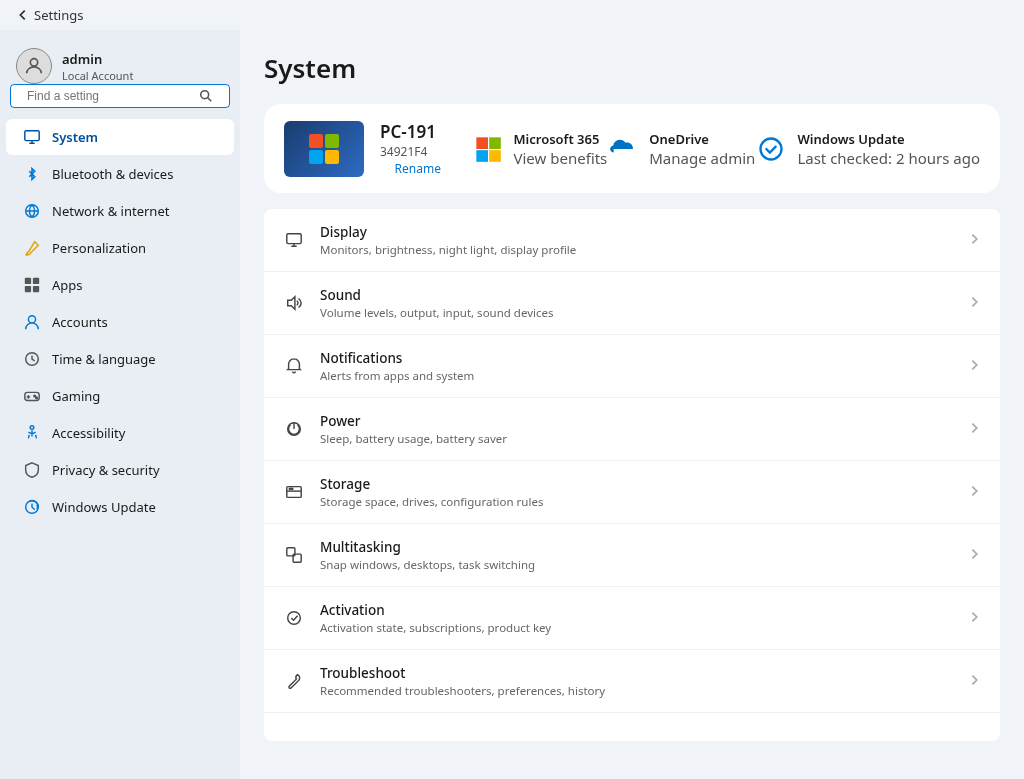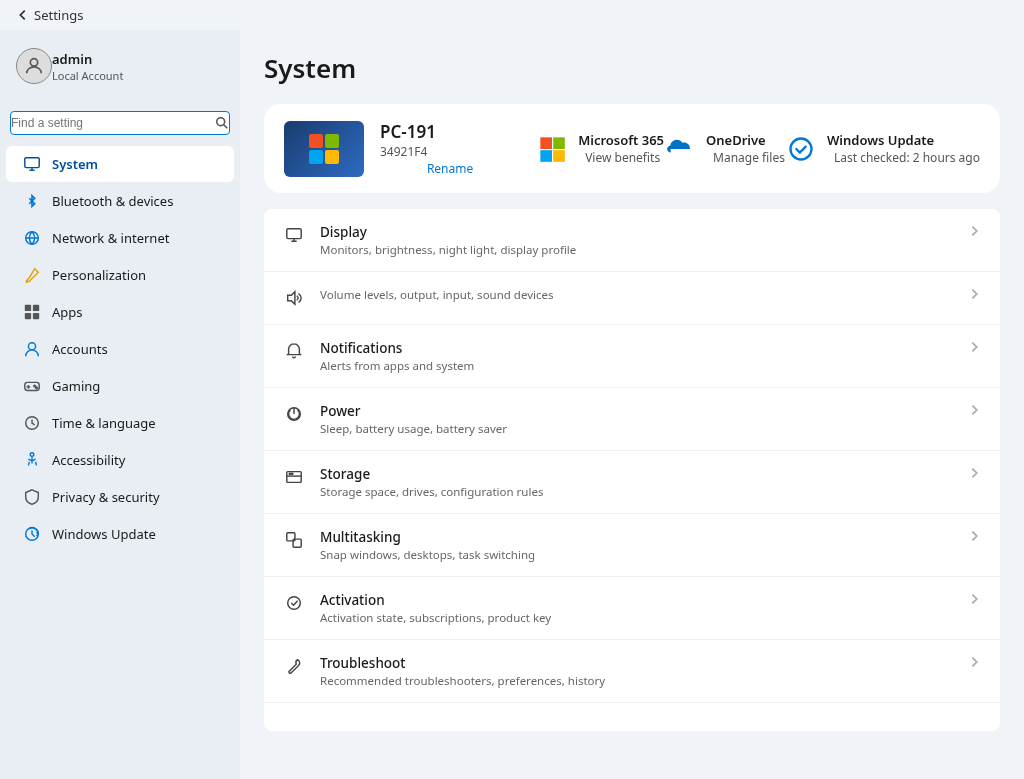--- a/index.html
+++ b/index.html
@@ -47,21 +47,22 @@
       display: flex;
       flex-direction: column;
       padding: 8px 0;
       overflow-y: auto;
       flex-shrink: 0;
     }
 
     .sidebar-profile {
       display: flex;
       align-items: center;
-      padding: 10px 16px 27px;
+      gap: 10px;
+      padding: 10px 16px 0;
     }
     .sidebar-avatar {
       width: 36px; height: 36px;
       border-radius: 50%;
       border: 1.5px solid #888;
       display: flex; align-items: center; justify-content: center;
       background: #ddd;
     }
     .sidebar-avatar svg { width: 22px; height: 22px; }
     .sidebar-user-name {
@@ -74,21 +75,21 @@
       color: #555;
     }
 
     .sidebar-search {
       margin: 0 10px 10px;
       display: flex;
       align-items: center;
       background: white;
       border: 1.5px solid #0078d4;
       border-radius: 4px;
-      padding: 4px 0;
+      padding: 4px 16px;
     }
     .sidebar-search input {
       border: none;
       outline: none;
       font-size: 12px;
       flex: 1;
       background: transparent;
       color: #333;
     }
     .sidebar-search svg { width: 14px; height: 14px; color: #555; }
@@ -174,33 +175,33 @@
     .pc-service-icon {
       width: 32px; height: 32px;
       display: flex; align-items: center; justify-content: center;
     }
     .pc-service-text .svc-name {
       font-size: 13px;
       font-weight: 600;
       color: #1a1a1a;
     }
     .pc-service-text .svc-sub {
-      font-size: 12px;
+      font-size: 15px;
       color: #555;
-      margin-left: 7px;
     }
 
     
     .settings-list {
       background: white;
       border-radius: 8px;
       overflow: hidden;
     }
     .settings-item {
       display: flex;
+      align-items: center;
       gap: 14px;
       padding: 14px 18px;
       cursor: pointer;
       border-bottom: 1px solid #f0f0f0;
       transition: background 0.1s;
     }
     .settings-item:last-child { border-bottom: none; }
     .settings-item-icon {
       width: 24px; height: 24px;
       display: flex; align-items: center; justify-content: center;
@@ -312,37 +313,37 @@
             <svg viewBox="0 0 20 20" fill="none" stroke="#0078d4" stroke-width="1.6" width="18" height="18">
               <circle cx="10" cy="7" r="4"></circle>
               <path d="M3 18c0-3.9 3.1-7 7-7s7 3.1 7 7"></path>
             </svg>
           </span>
           <span>Accounts</span>
         </div>
         <div class="sidebar-item">
           <span class="icon">
             <svg viewBox="0 0 20 20" fill="none" stroke="#555" stroke-width="1.6" width="18" height="18">
+              <circle cx="10" cy="10" r="7"></circle>
+              <path d="M10 6v4l3 2"></path>
+            </svg>
+          </span>
+          <span>Time &amp; language</span>
+        </div>
+        <div class="sidebar-item">
+          <span class="icon">
+            <svg viewBox="0 0 20 20" fill="none" stroke="#555" stroke-width="1.6" width="18" height="18">
               <rect x="2" y="6" width="16" height="9" rx="3"></rect>
               <line x1="6" y1="9" x2="6" y2="13"></line>
               <line x1="4" y1="11" x2="8" y2="11"></line>
               <circle cx="13" cy="10" r="1" fill="#555"></circle>
               <circle cx="15" cy="12" r="1" fill="#555"></circle>
             </svg>
           </span>
           <span>Gaming</span>
-        </div>
-        <div class="sidebar-item">
-          <span class="icon">
-            <svg viewBox="0 0 20 20" fill="none" stroke="#555" stroke-width="1.6" width="18" height="18">
-              <circle cx="10" cy="10" r="7"></circle>
-              <path d="M10 6v4l3 2"></path>
-            </svg>
-          </span>
-          <span>Time &amp; language</span>
         </div>
         <div class="sidebar-item">
           <span class="icon">
             <svg viewBox="0 0 20 20" fill="none" stroke="#0078d4" stroke-width="1.6" width="18" height="18">
               <circle cx="10" cy="4" r="2"></circle>
               <path d="M10 7v7m-4-5l4 2 4-2m-7 3l-1 4m8-4l1 4"></path>
             </svg>
           </span>
           <span>Accessibility</span>
         </div>
@@ -402,21 +403,21 @@
             </div>
           </div>
           <div class="pc-service">
             <div class="pc-service-icon">
               <svg viewBox="0 0 24 24" width="28" height="28">
                 <path d="M4 15c-1.5 0-3-1.2-3-3 0-1.6 1.2-2.8 2.7-3 .3-2.8 2.7-5 5.6-5 2 0 3.8 1 4.8 2.6.4-.1.9-.2 1.4-.2 2.8 0 5 2.2 5 5 0 .2 0 .4-.1.6H4z" fill="#0072c6"></path>
               </svg>
             </div>
             <div class="pc-service-text">
               <div class="svc-name">OneDrive</div>
-              <div class="svc-sub">Manage files</div>
+              <div class="svc-sub">Manage admin</div>
             </div>
           </div>
           <div class="pc-service">
             <div class="pc-service-icon">
               <svg viewBox="0 0 24 24" width="28" height="28">
                 <circle cx="12" cy="12" r="9" fill="none" stroke="#0078d4" stroke-width="2"></circle>
                 <path d="M8 12l3 3 5-5" fill="none" stroke="#0078d4" stroke-width="2" stroke-linecap="round"></path>
               </svg>
             </div>
             <div class="pc-service-text">
@@ -446,20 +447,21 @@
         </div>
         <div class="settings-item">
           <div class="settings-item-icon">
             <svg viewBox="0 0 20 20" fill="none" stroke="#444" stroke-width="1.6" width="18" height="18">
               <polygon points="3,7 7,7 11,3 11,17 7,13 3,13"></polygon>
               <path d="M13 7.5c1 .7 1.5 1.5 1.5 2.5s-.5 1.8-1.5 2.5"></path>
               <path d="M15 5c2 1.5 3 3 3 5s-1 3.5-3 5"></path>
             </svg>
           </div>
           <div class="settings-item-text">
+            <div class="settings-item-name">Sound</div>
             <div class="settings-item-desc">Volume levels, output, input, sound devices</div>
           </div>
           <div class="settings-item-chevron"><svg viewBox="0 0 16 16" width="14" height="14" fill="none" stroke="#aaa" stroke-width="2">
               <path d="M5 3l5 5-5 5"></path>
             </svg></div>
         </div>
         <div class="settings-item">
           <div class="settings-item-icon">
             <svg viewBox="0 0 20 20" fill="none" stroke="#444" stroke-width="1.6" width="18" height="18">
               <path d="M10 2c-3.3 0-6 2.7-6 6v5l-1 1h14l-1-1V8c0-3.3-2.7-6-6-6z"></path>

